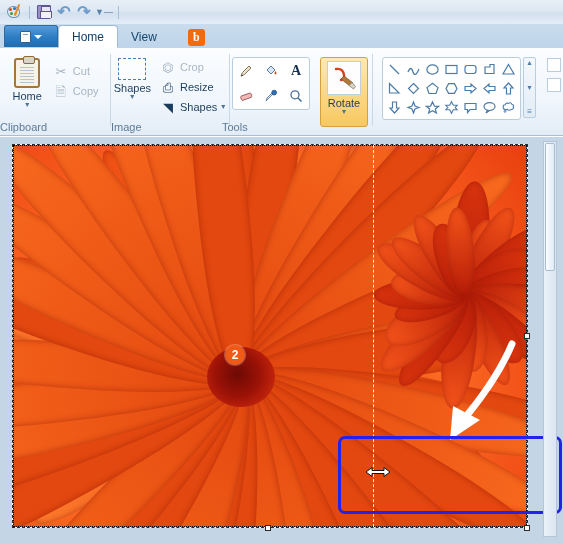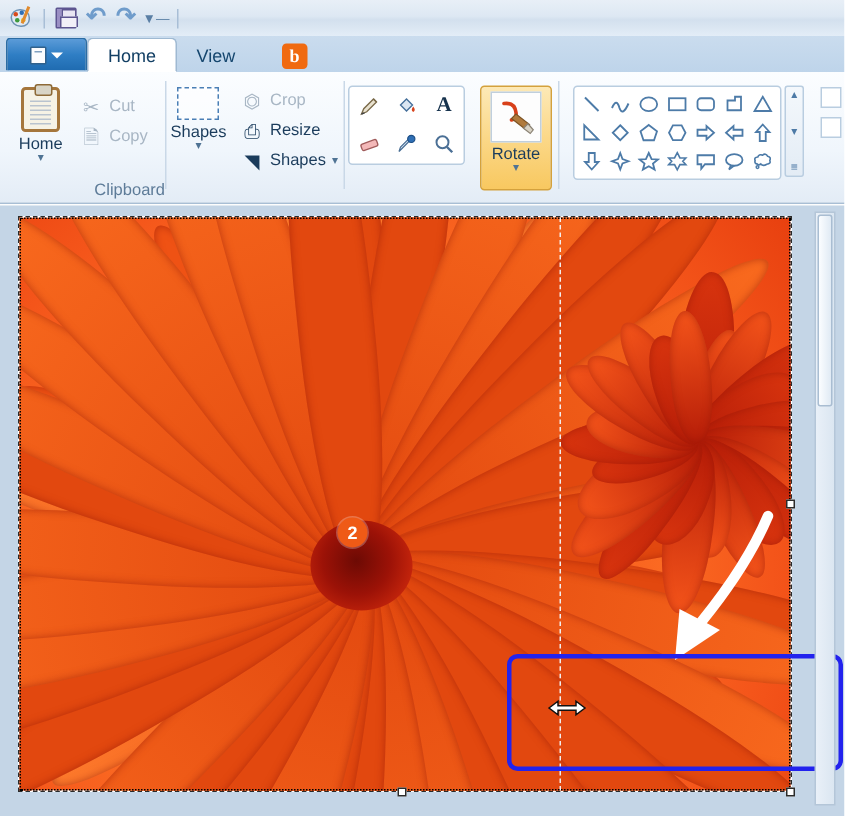--- a/index.html
+++ b/index.html
@@ -162,21 +162,21 @@
   .group {
     position: absolute; top: 0; height: 88px;
     display: flex; flex-direction: column; align-items: center;
   }
   .group-sep {
     position: absolute; top: 6px; width: 1px; height: 72px;
     background: #c9d8e7;
   }
   .group-label {
     position: absolute; bottom: 3px; left: 0; right: 0;
-    text-align: right;
+    text-align: left;
     font-size: 11px; color: #5d7b98;
   }
 
   
   .big-btn {
     display:flex; flex-direction:column; align-items:center;
     cursor:pointer; padding: 2px 4px;
   }
   .clipboard-icon {
     width: 26px; height: 30px;
@@ -437,20 +437,21 @@
             <span class="ico">⎙</span>
             <span>Resize</span>
           </div>
           <div class="small-btn enabled">
             <span class="ico">◥</span>
             <span>Shapes</span>
             <span class="btn-caret">▾</span>
           </div>
         </div>
       </div>
+      <div class="group-label">Image</div>
     </div>
     <div class="group-sep" style="left:229px;"></div>
 
     <div class="group" style="left:230px;width:140px;">
       <div style="display:flex;align-items:flex-start;margin-top:9px;gap:10px;">
         <div class="tool-grid">
           <div class="tool-cell">
             <svg width="16" height="16" viewBox="0 0 16 16">
                 <path d="M3 13 L4.5 9.5 L11 3 L13 5 L6.5 11.5 Z" fill="#e9e2cf" stroke="#7a6a4a" stroke-width="0.9"></path>
                 <path d="M11 3 L13 5" stroke="#7a6a4a" stroke-width="0.9"></path>
@@ -490,20 +491,21 @@
             <svg width="28" height="28" viewBox="0 0 28 28">
               <path d="M6 5 q7 -1 8 6 q0.6 4 -3 5" fill="none" stroke="#d8401a" stroke-width="2.4" stroke-linecap="round"></path>
               <path d="M11 15 L20 22 L23 19 L14 12 Z" fill="#b07a3c" stroke="#7d5424" stroke-width="0.8"></path>
               <path d="M19 21.5 L23.5 25 L25.5 22.5 L22 18.5 Z" fill="#d8d2c4" stroke="#8a8274" stroke-width="0.8"></path>
             </svg>
           </div>
           <div class="btn-label">Rotate</div>
           <div class="btn-caret">▾</div>
         </div>
       </div>
+      <div class="group-label" style="left:-8px;right:44px;">Tools</div>
     </div>
     <div class="group-sep" style="left:372px;"></div>
 
     <div class="group" style="left:373px;width:172px;">
       <div style="display:flex;align-items:flex-start;margin-top:9px;">
         <div class="shapes-box">
           <div class="shape-cell">
               <svg width="15" height="15" viewBox="0 0 15 15">
                 <path d="M3 3 L12 12" stroke="#4d7ba8" stroke-width="1.3" fill="none"></path>
               </svg>

